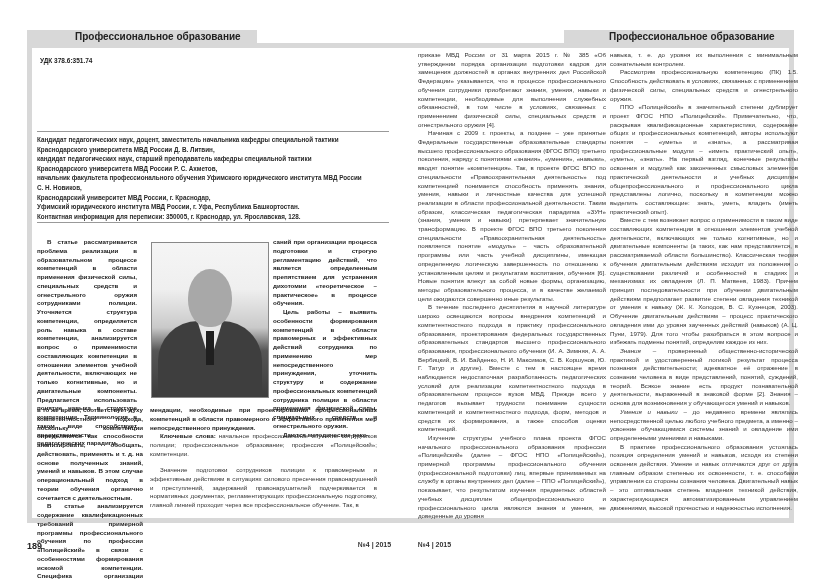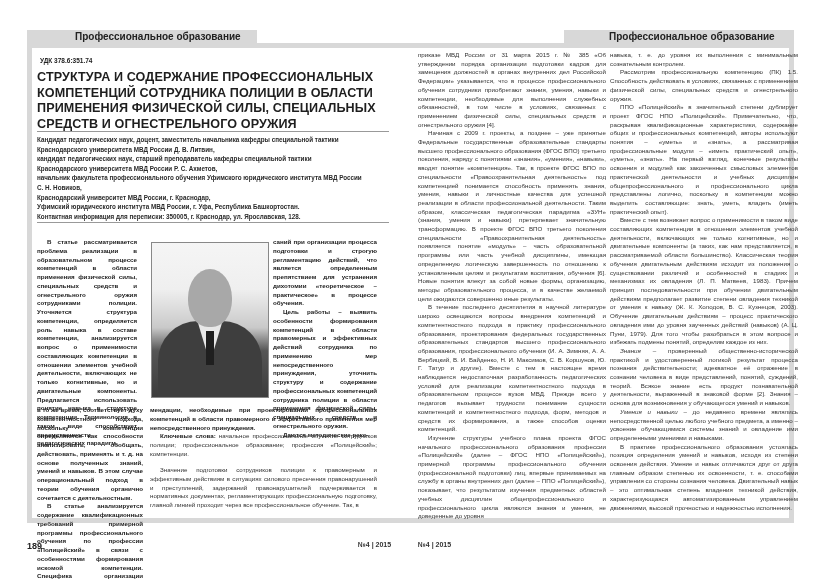--- a/index.html
+++ b/index.html
@@ -46,21 +46,20 @@
 </style>
 </head>
 <body>
 
 <div class="page left">
   <div class="frame-left"></div>
   <div class="inner-left"></div>
   <div class="tab-left">Профессиональное образование</div>
 
   <div class="udk">УДК 378.6:351.74</div>
-  <div class="title">СТРУКТУРА И СОДЕРЖАНИЕ ПРОФЕССИОНАЛЬНЫХ КОМПЕТЕНЦИЙ СОТРУДНИКА ПОЛИЦИИ В ОБЛАСТИ ПРИМЕНЕНИЯ ФИЗИЧЕСКОЙ СИЛЫ, СПЕЦИАЛЬНЫХ СРЕДСТВ И ОГНЕСТРЕЛЬНОГО ОРУЖИЯ</div>
 
   <div class="authors">
     <div>Кандидат педагогических наук, доцент, заместитель начальника кафедры специальной тактики</div>
     <div>Краснодарского университета МВД России Д. В. Литвин,</div>
     <div>кандидат педагогических наук, старший преподаватель кафедры специальной тактики</div>
     <div>Краснодарского университета МВД России Р. С. Ахметов,</div>
     <div>начальник факультета профессионального обучения Уфимского юридического института МВД России</div>
     <div>С. Н. Новиков,</div>
     <div>Краснодарский университет МВД России, г. Краснодар,</div>
     <div>Уфимский юридического института МВД России, г. Уфа, Республика Башкортостан.</div>

